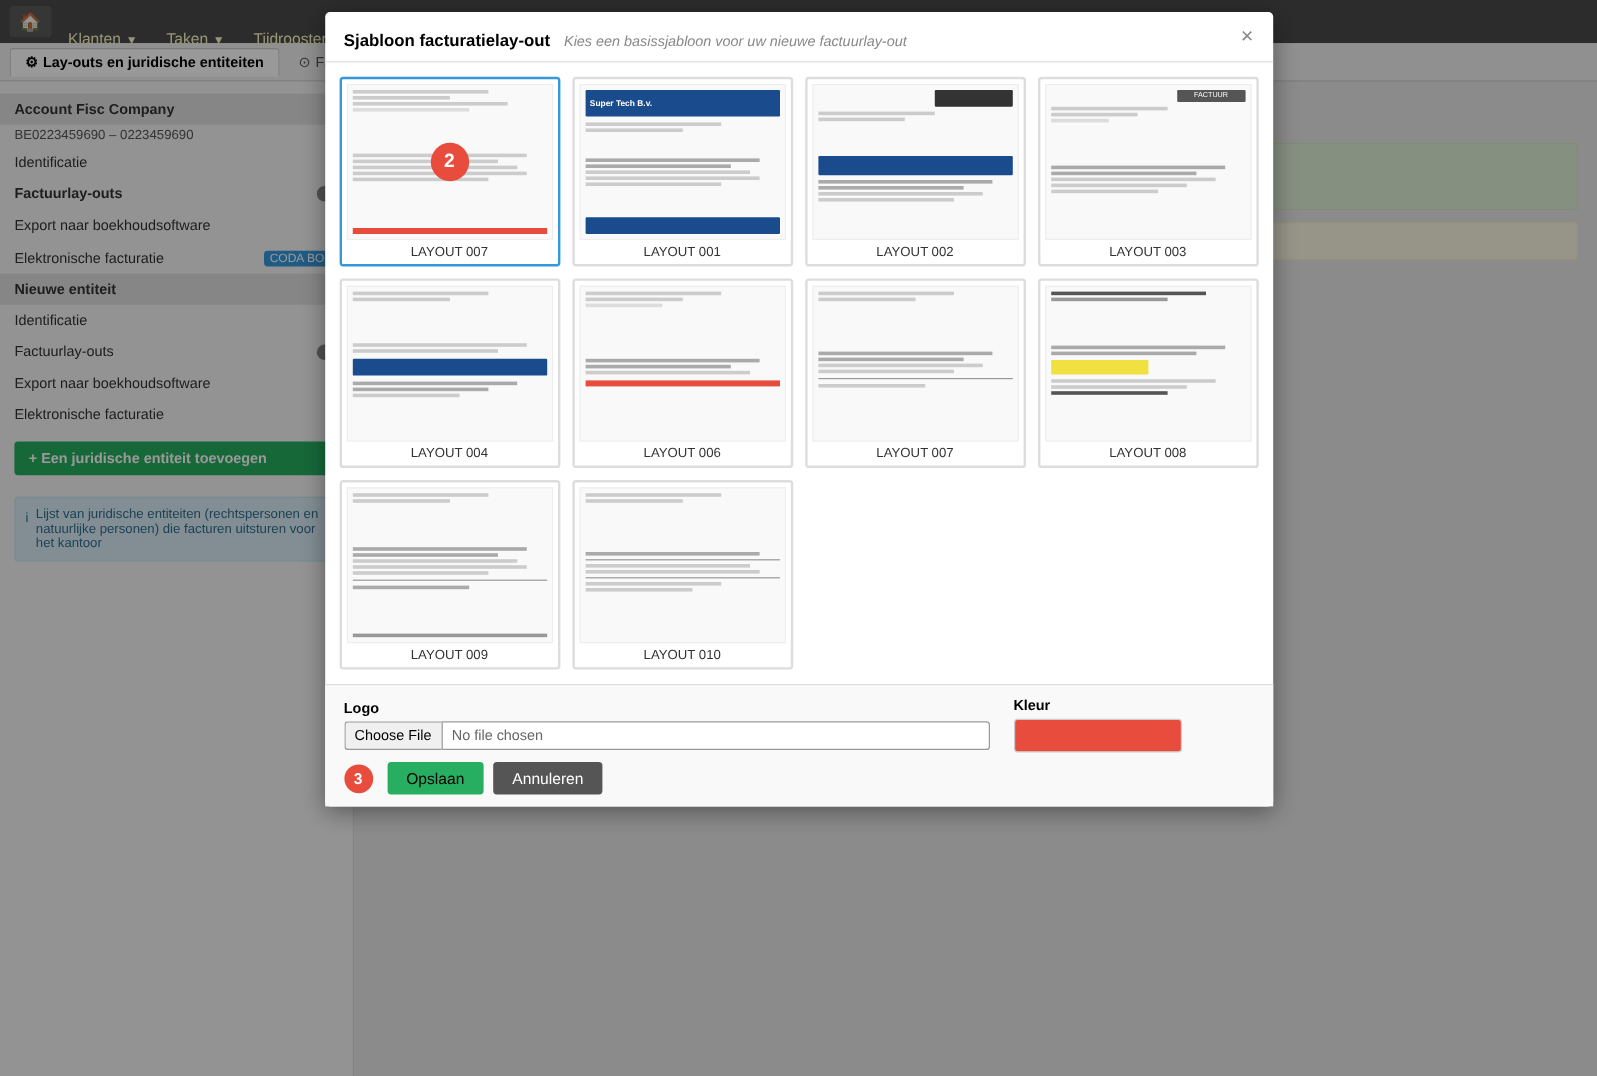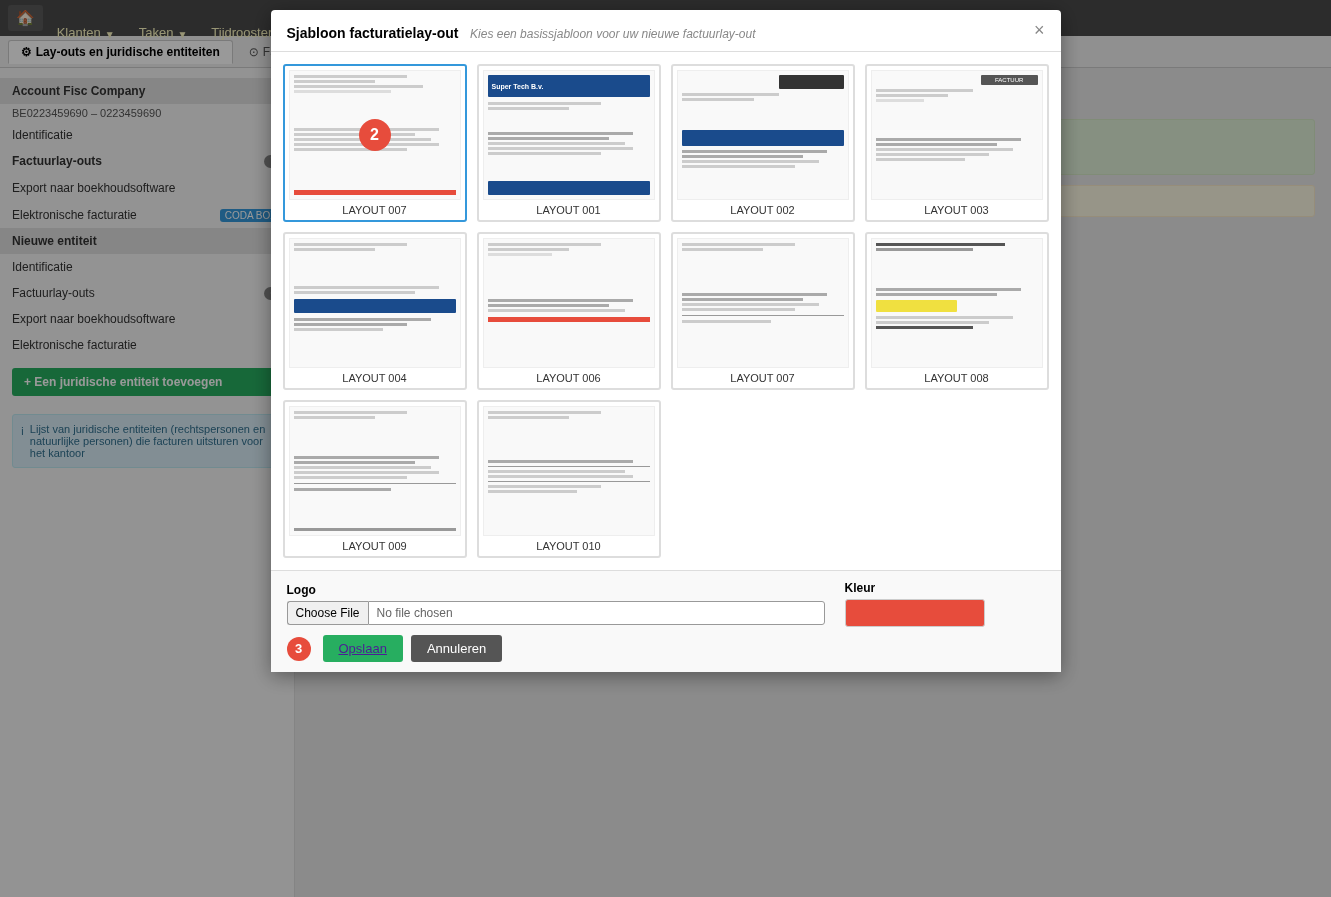--- a/index.html
+++ b/index.html
@@ -360,27 +360,26 @@
       margin-bottom: 10px;
       font-size: 12px;
     }
     .footer-actions {
       display: flex;
       align-items: center;
       gap: 8px;
     }
     .btn-save {
       background: #27ae60;
-      color: #4c1d95;
+      color: #000000;
       border: none;
       padding: 6px 16px;
       border-radius: 3px;
       cursor: pointer;
       font-size: 13px;
-      text-decoration: underline;
     }
     .btn-cancel {
       background: #555;
       color: #fff;
       border: none;
       padding: 6px 16px;
       border-radius: 3px;
       cursor: pointer;
       font-size: 13px;
     }

